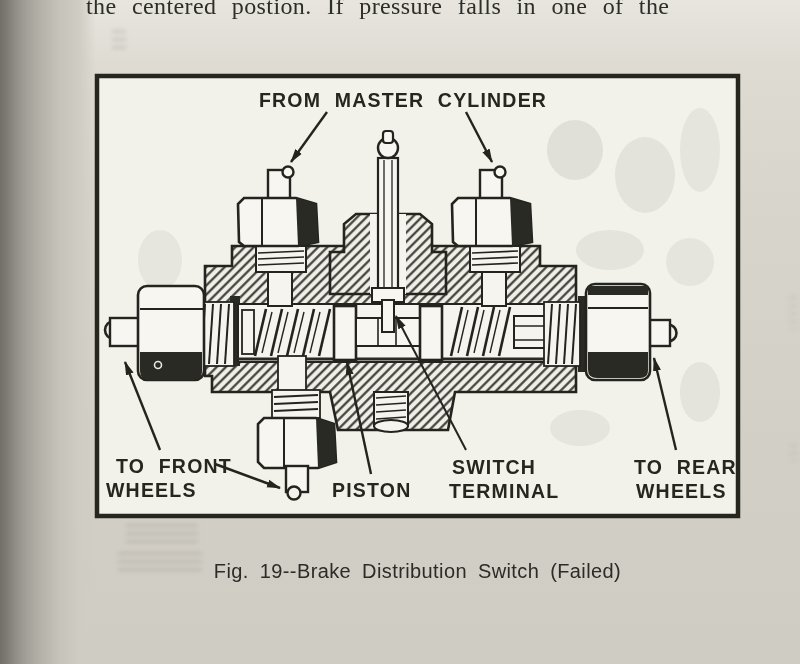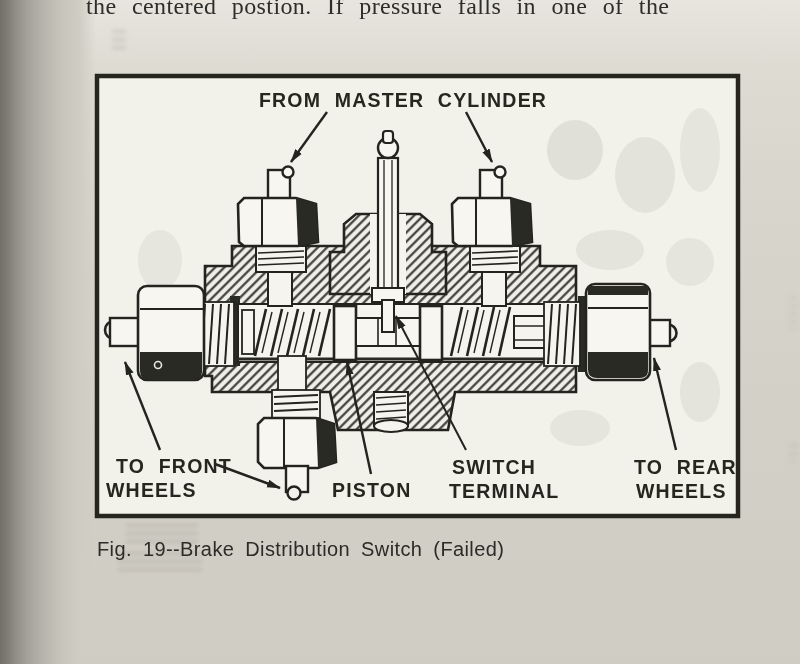--- a/index.html
+++ b/index.html
@@ -12,21 +12,21 @@
     position:absolute;left:0;top:0;bottom:0;width:96px;
     background:linear-gradient(90deg,#716f68 0%,#7d7b74 7%,#8f8d86 16%,#a3a199 28%,#b5b3aa 44%,#c6c3ba 62%,#cfccc3 82%,rgba(207,204,195,0) 100%);
   }
   .top-line{
     position:absolute;top:-7px;left:86px;width:672px;
     font-family:"Liberation Serif",serif;font-size:24px;color:#2d2d29;
     white-space:nowrap;letter-spacing:.4px;word-spacing:9px;
     text-align:justify;
   }
   .caption{
-    position:absolute;left:97px;top:538px;width:641px;
+    position:absolute;left:97px;top:560px;width:641px;text-align:center;
     font-family:"Liberation Sans",sans-serif;font-size:20px;color:#2b2b27;
     letter-spacing:.4px;word-spacing:5px;
   }
   svg{position:absolute;left:0;top:0;}
   svg text{
     font-family:"Liberation Sans",sans-serif;font-weight:700;
     font-size:19.5px;fill:#26261f;letter-spacing:1.2px;word-spacing:7px;
   }
   .smudge{position:absolute;filter:blur(2px);pointer-events:none;}
   .bleed{

